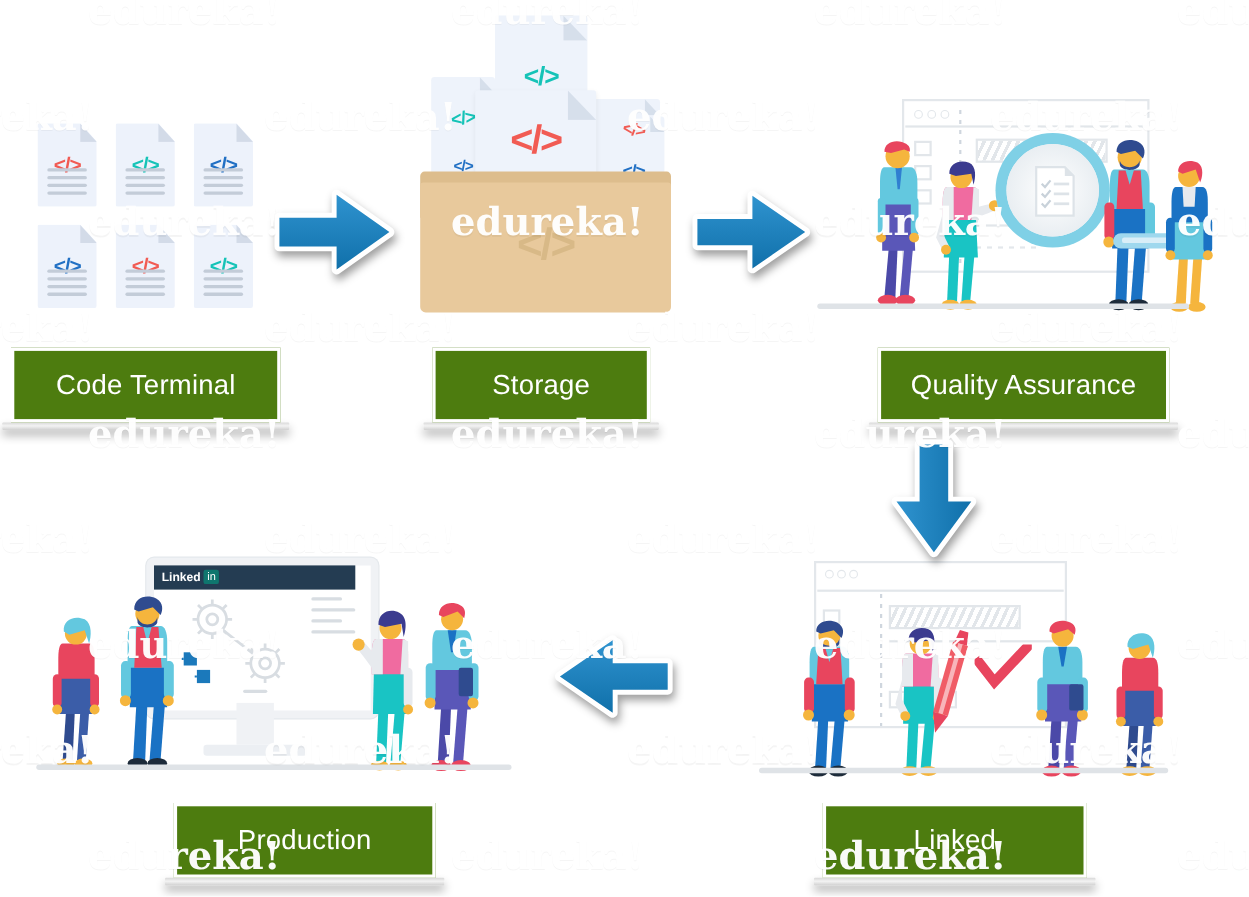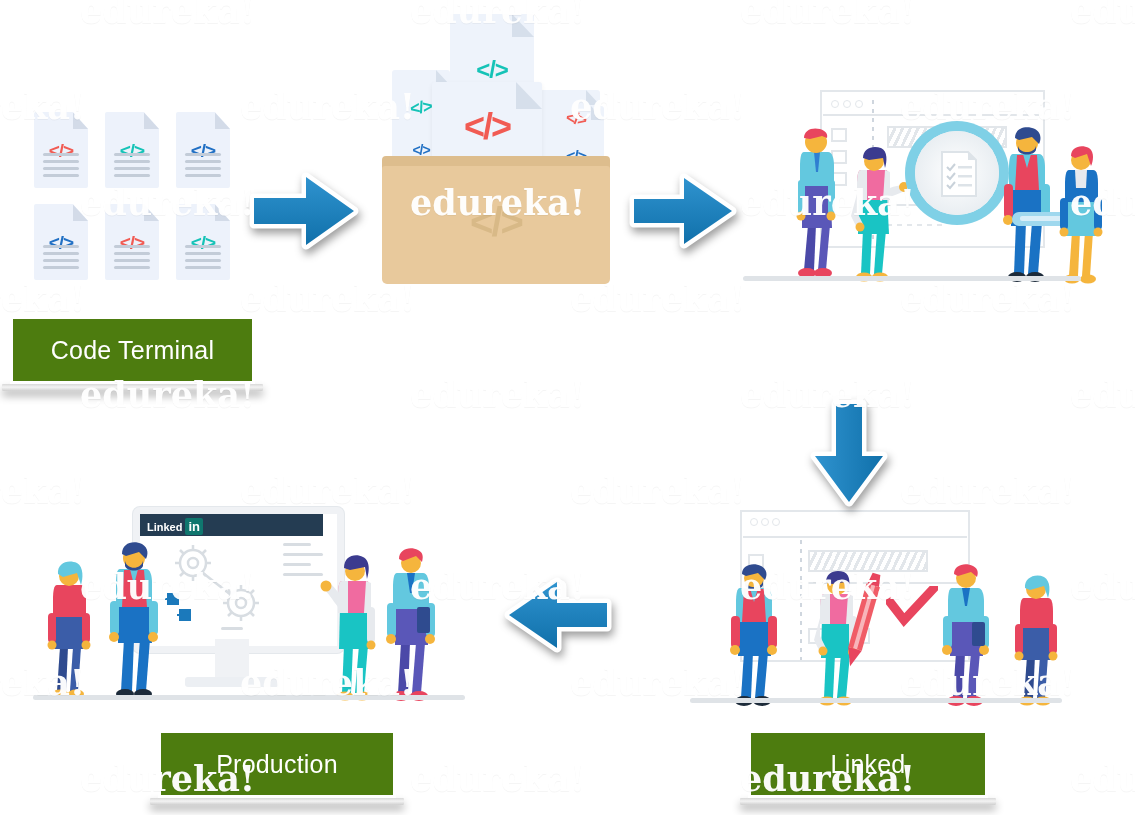--- a/index.html
+++ b/index.html
@@ -231,20 +231,24 @@
         <i style="display:block;height:5px;background:#c9d2de;border-radius:3px;"></i>
       </div>
     </div>
 
     <div class="folder-back" style="left:12px;top:148px;width:228px;height:42px;"></div>
     <div class="folder-front" style="left:12px;top:158px;width:228px;height:118px;">
       <div class="big-code">&lt;/&gt;</div>
     </div>
   </div>
 
+  <div class="plate-wrap" style="left:393px;top:316px;width:198px;height:68px;">
+    <div class="plate" style="left:0;top:0;width:198px;height:68px;">Storage</div>
+    <div class="plate-base" style="top:68px;"></div>
+  </div>
 
   <div class="arrow" style="left:628px;top:168px;width:110px;height:86px;">
     <svg width="110" height="86" viewBox="0 0 110 86">
       <defs>
         <linearGradient id="agr2" x1="0" y1="0" x2="0" y2="1">
           <stop offset="0" stop-color="#2f93cf"></stop>
             <stop offset="1" stop-color="#1070aa"></stop>
         </linearGradient>
       </defs>
       <path d="M6,31 L56,31 L56,10 L104,43 L56,76 L56,55 L6,55 Z" fill="url(#agr2)" stroke="#ffffff" stroke-width="9" stroke-linejoin="round"></path>
@@ -368,20 +372,24 @@
         <rect x="5" y="58" width="8" height="32" rx="4" fill="#1a72c4"></rect>
         <rect x="39" y="58" width="8" height="32" rx="4" fill="#1a72c4"></rect>
         <circle cx="9" cy="92" r="4.5" fill="#f5b53d"></circle>
         <circle cx="43" cy="92" r="4.5" fill="#f5b53d"></circle>
       </svg>
     </div>
 
     <div class="ground" style="left:8px;top:214px;width:338px;"></div>
   </div>
 
+  <div class="plate-wrap" style="left:798px;top:316px;width:265px;height:68px;">
+    <div class="plate" style="left:0;top:0;width:265px;height:68px;">Quality Assurance</div>
+    <div class="plate-base" style="top:68px;"></div>
+  </div>
 
   <div class="arrow" style="left:805px;top:398px;width:88px;height:110px;">
     <svg width="88" height="110" viewBox="0 0 88 110">
       <defs>
         <linearGradient id="agr3" x1="0" y1="0" x2="1" y2="0">
           <stop offset="0" stop-color="#2f93cf"></stop>
             <stop offset="1" stop-color="#1070aa"></stop>
         </linearGradient>
       </defs>
       <path d="M31,6 L57,6 L57,58 L78,58 L44,104 L10,58 L31,58 Z" fill="url(#agr3)" stroke="#ffffff" stroke-width="9" stroke-linejoin="round"></path>
@@ -513,21 +521,21 @@
       <path d="M104,31 L54,31 L54,10 L6,43 L54,76 L54,55 L104,55 Z" fill="url(#agr4)"></path>
     </svg>
   </div>
 
   <div class="scene" style="left:25px;top:485px;width:450px;height:235px;">
 
     <div class="monitor-frame" style="left:108px;top:22px;width:197px;height:132px;"></div>
     <div class="monitor-bar" style="left:115px;top:29px;width:183px;height:22px;"></div>
     <div style="position:absolute;left:122px;top:33px;display:flex;align-items:center;gap:3px;">
       <span style="color:#ffffff;font-size:11px;font-weight:bold;font-family:'Liberation Sans',sans-serif;">Linked</span>
-      <span style="background:#0f766e;color:#ffffff;font-size:13px;font-weight:bold;padding:1px 3px;border-radius:2px;font-family:'Liberation Sans',sans-serif;">in</span>
+      <span style="background:#0f766e;color:#ffffff;font-size:10px;font-weight:normal;padding:1px 3px;border-radius:2px;font-family:'Liberation Sans',sans-serif;">in</span>
     </div>
 
     <div style="position:absolute;left:140px;top:56px;width:110px;height:86px;">
       <svg width="110" height="86" viewBox="0 0 110 86">
         <g stroke="#d8dde2" stroke-width="2.5" fill="none">
           <circle cx="28" cy="22" r="13"></circle>
           <circle cx="28" cy="22" r="5"></circle>
           <path d="M28,4 l0,5 M28,35 l0,5 M10,22 l5,0 M41,22 l5,0 M15,9 l4,4 M37,31 l4,4 M41,9 l-4,4 M19,31 l-4,4"></path>
           <circle cx="76" cy="62" r="13"></circle>
           <circle cx="76" cy="62" r="5"></circle>

